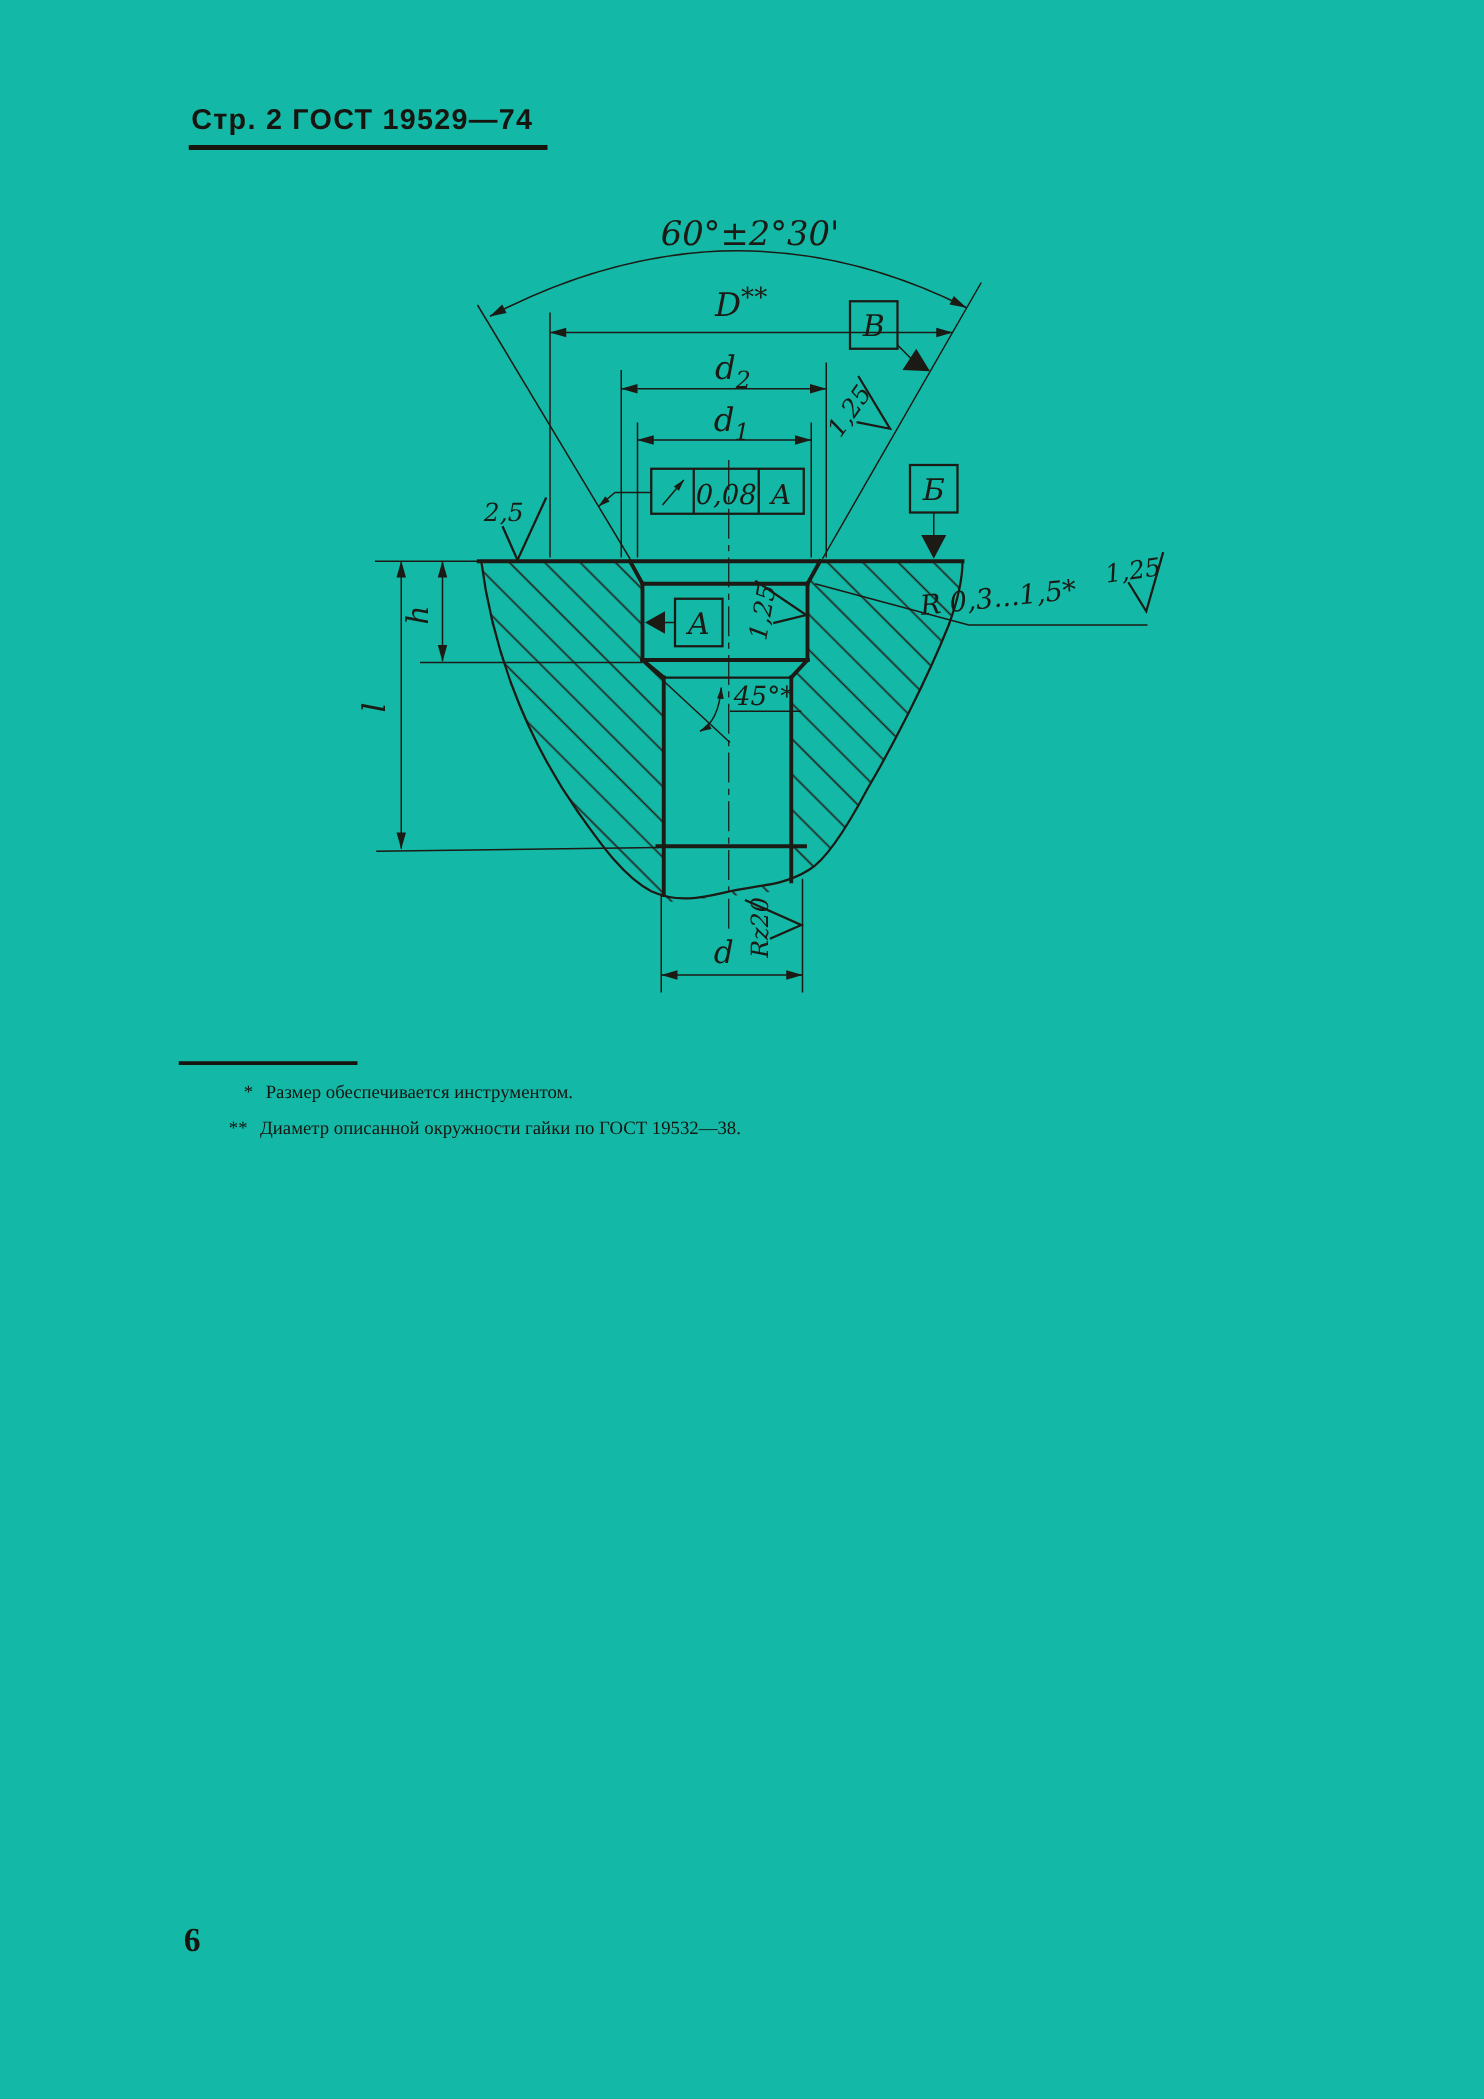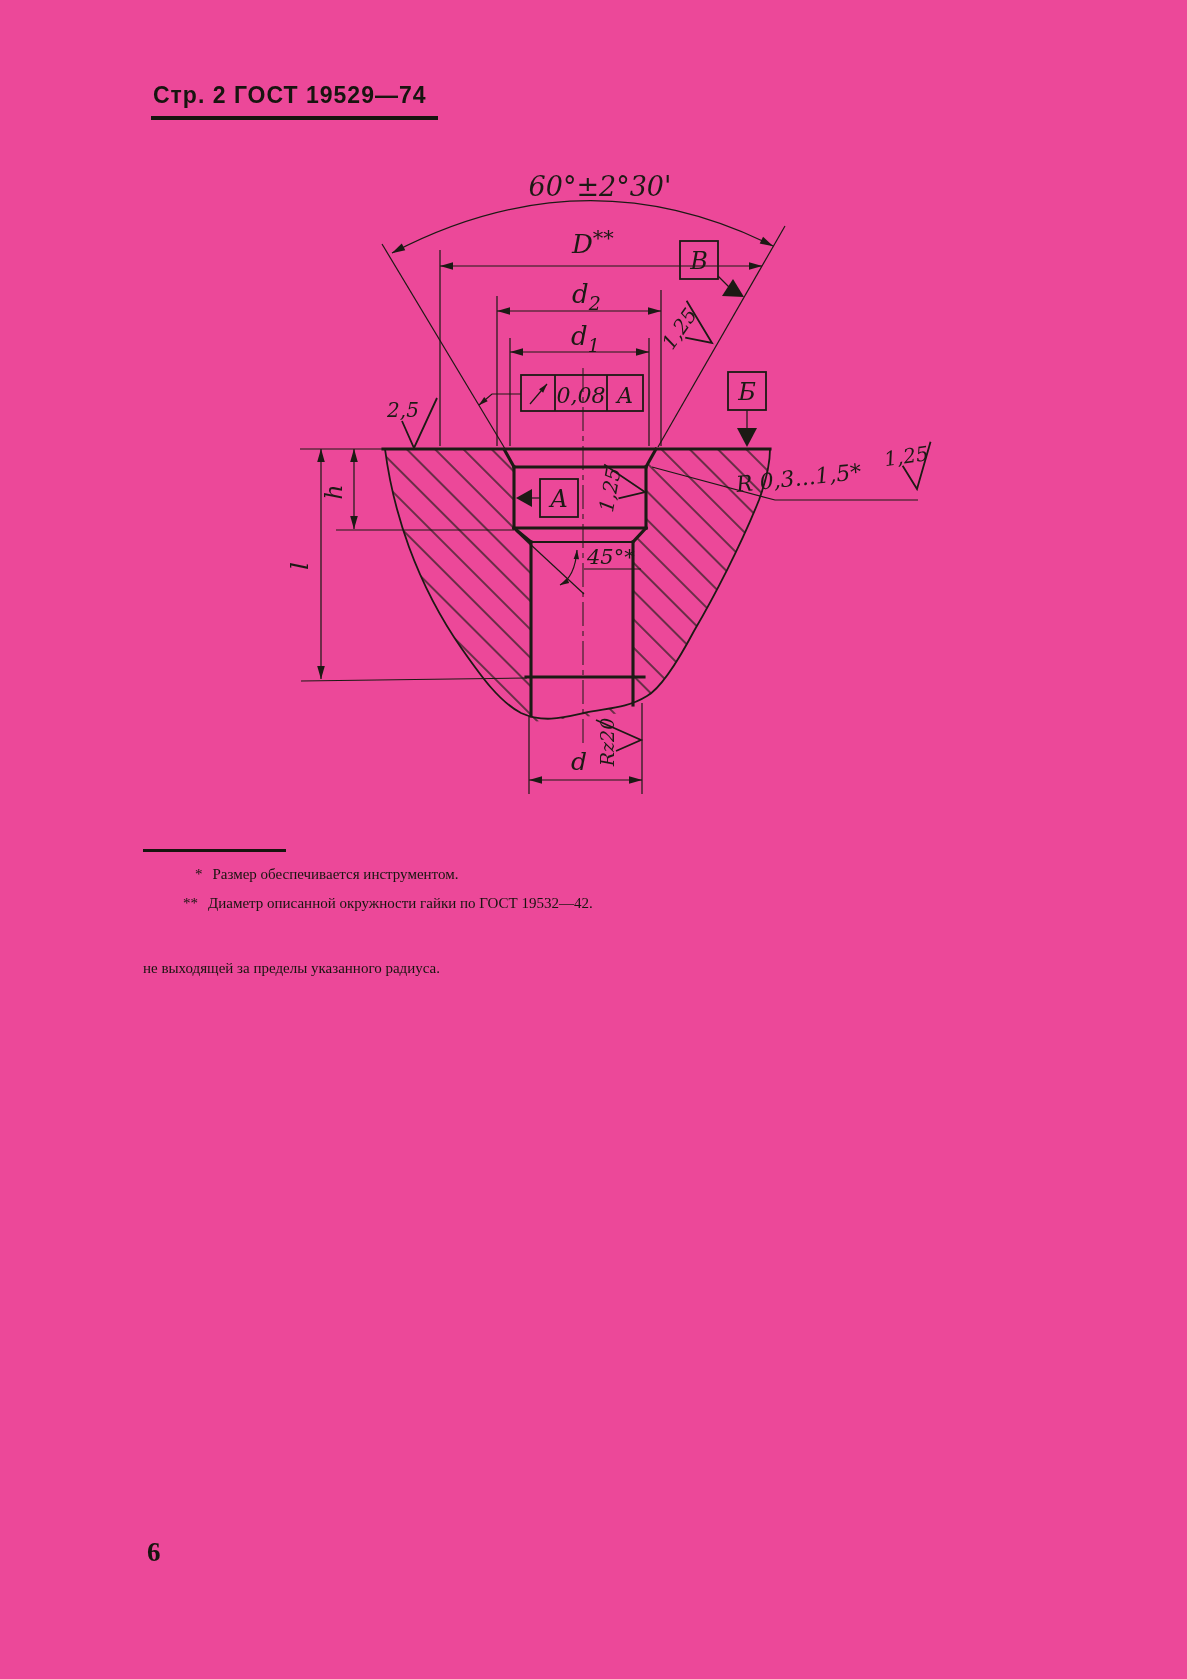--- a/index.html
+++ b/index.html
@@ -1,19 +1,19 @@
 <!DOCTYPE html>
 <html><head>
 <meta charset="utf-8">
 <style>
   html,body{margin:0;padding:0;}
   body{background:#e8e8e4;}
   .page{
     position:relative; width:1187px; height:1679px;
-    background:#ec4899; color:#17150f; overflow:hidden;
+    background:#14b8a6; color:#17150f; overflow:hidden;
     font-family:"Liberation Serif", serif;
   }
   .hdr{
     position:absolute; left:153px; top:82px;
     font-family:"Liberation Sans", sans-serif;
     font-weight:bold; font-size:23px; letter-spacing:1px; white-space:nowrap;
   }
   .hdr-rule{
     position:absolute; left:151px; top:116px; width:287px; height:4px;
     background:#17150f;
@@ -222,18 +222,17 @@
     <g>
       <line class="thin" x1="529" y1="716" x2="529" y2="794"></line>
       <line class="thin" x1="642" y1="703" x2="642" y2="794"></line>
       <line class="thin" x1="529" y1="780" x2="642" y2="780" marker-start="url(#arr)" marker-end="url(#arr)"></line>
       <text x="579" y="770" font-size="25" text-anchor="middle">d</text>
     </g>
   </svg>
 
   <div class="fn-rule"></div>
   <div class="fn fn1"><span class="marker">*</span><span>Размер обеспечивается инструментом.</span></div>
-  <div class="fn fn2"><span class="marker">**</span><span>Диаметр описанной окружности гайки по ГОСТ 19532—42.</span></div>
-
-  <div class="fn note2">не выходящей за пределы указанного радиуса.</div>
+  <div class="fn fn2"><span class="marker">**</span><span>Диаметр описанной окружности гайки по ГОСТ 19532—38.</span></div>
+
 
   <div class="pagenum">6</div>
 </div>
 
 </body></html>

